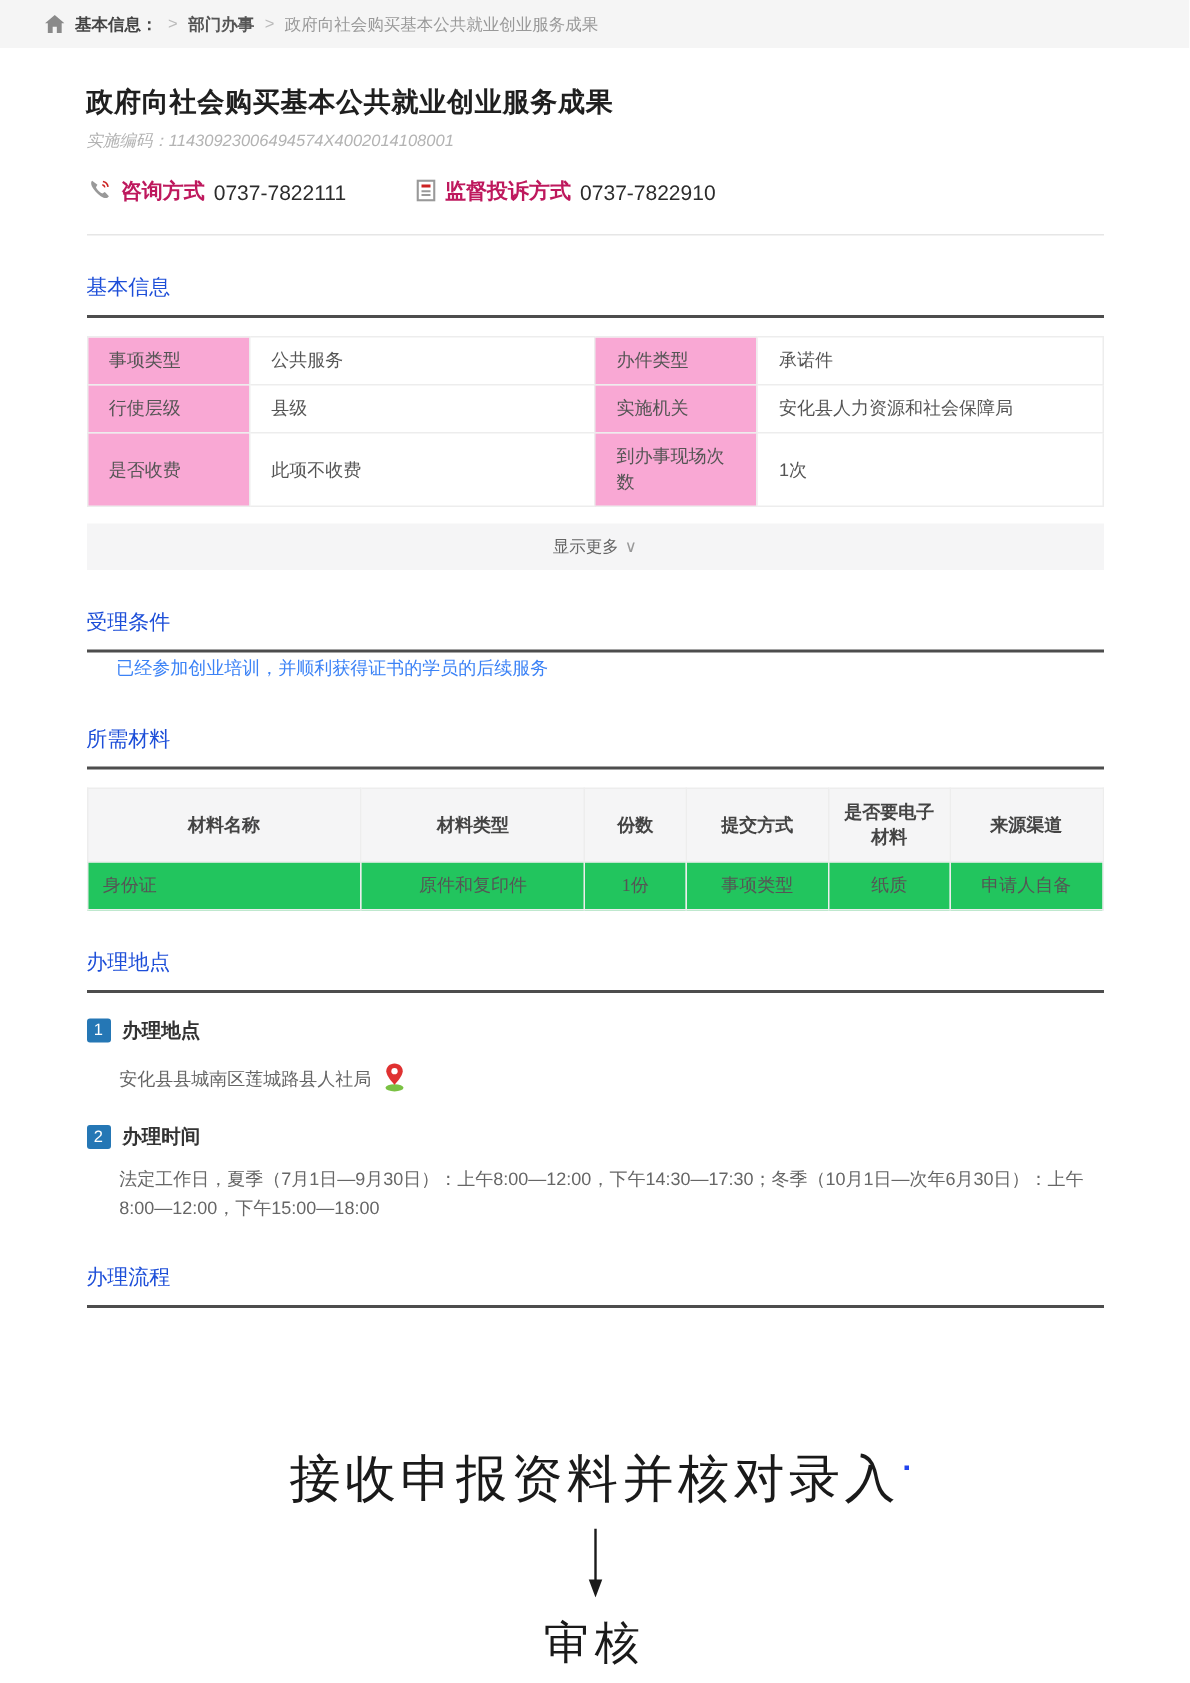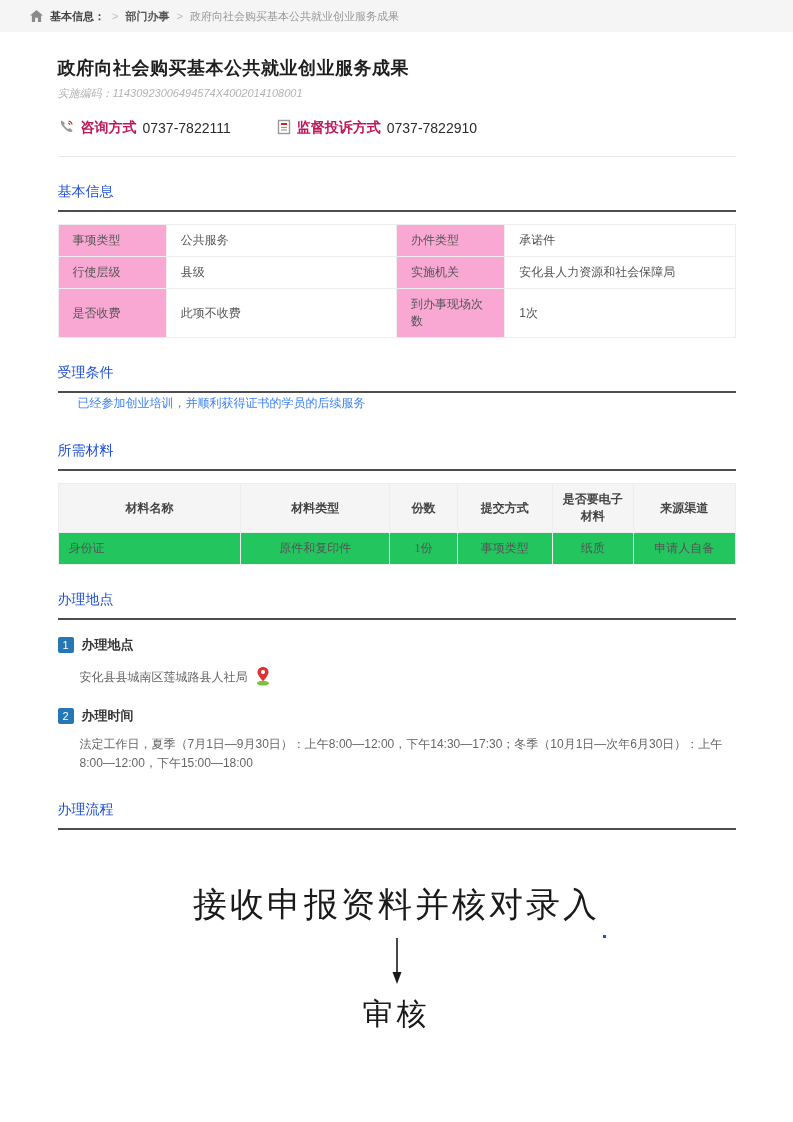--- a/index.html
+++ b/index.html
@@ -69,21 +69,21 @@
     width:16px; height:16px; background:var(--accent-blue); color:#fff;
     font-size:11px; line-height:16px; text-align:center; border-radius:2px; flex:none;
   }
   .loc-item-label { font-size:13px; color:#333; font-weight:bold; }
   .loc-detail { display:flex; align-items:center; gap:6px; font-size:12px; color:#666; padding:12px 0 2px 22px; }
   .time-text { font-size:12px; color:#666; padding:10px 0 2px 22px; line-height:1.6; }
 
   
   .flow-box { position:relative; text-align:center; padding:52px 0 64px;
     font-family:"DejaVu Serif","Liberation Serif",serif; color:#1a1a1a; }
-  .flow-step1 { font-size:34px; letter-spacing:3px; }
+  .flow-step1 { font-size:34px; letter-spacing:3px;margin-top:39px; }
   .flow-arrow { margin:10px auto 6px; }
   .flow-step2 { font-size:30px; letter-spacing:4px; }
   .flow-dot { position:absolute; width:3px; height:3px; background:#2244ee; right:130px; top:105px; }
 </style>
 </head>
 <body style="--accent-blue: #2577b5; --link-blue: #2222cc; --pin-red: #e03131; --pin-green: #7ac143; --icon-red: #cc2222; --breadcrumb-bg: #f5f5f5;">
 
 <div class="breadcrumb-bar">
   <span class="home-ico">
     <svg width="13" height="12" viewBox="0 0 14 13">
@@ -148,20 +148,23 @@
         <td class="val">安化县人力资源和社会保障局</td>
       </tr>
       <tr>
         <td class="lbl">是否收费</td>
         <td class="val">此项不收费</td>
         <td class="lbl">到办事现场次数</td>
         <td class="val">1次</td>
       </tr>
     </tbody>
       </table>
+    <div class="show-more">
+      <span>显示更多</span><span class="chev">∨</span>
+    </div>
   </div>
 
   <div class="section">
     <div class="section-head">
         <h2>受理条件</h2>
       </div>
     <div class="plain-text">已经参加创业培训，并顺利获得证书的学员的后续服务</div>
   </div>
 
   <div class="section">

